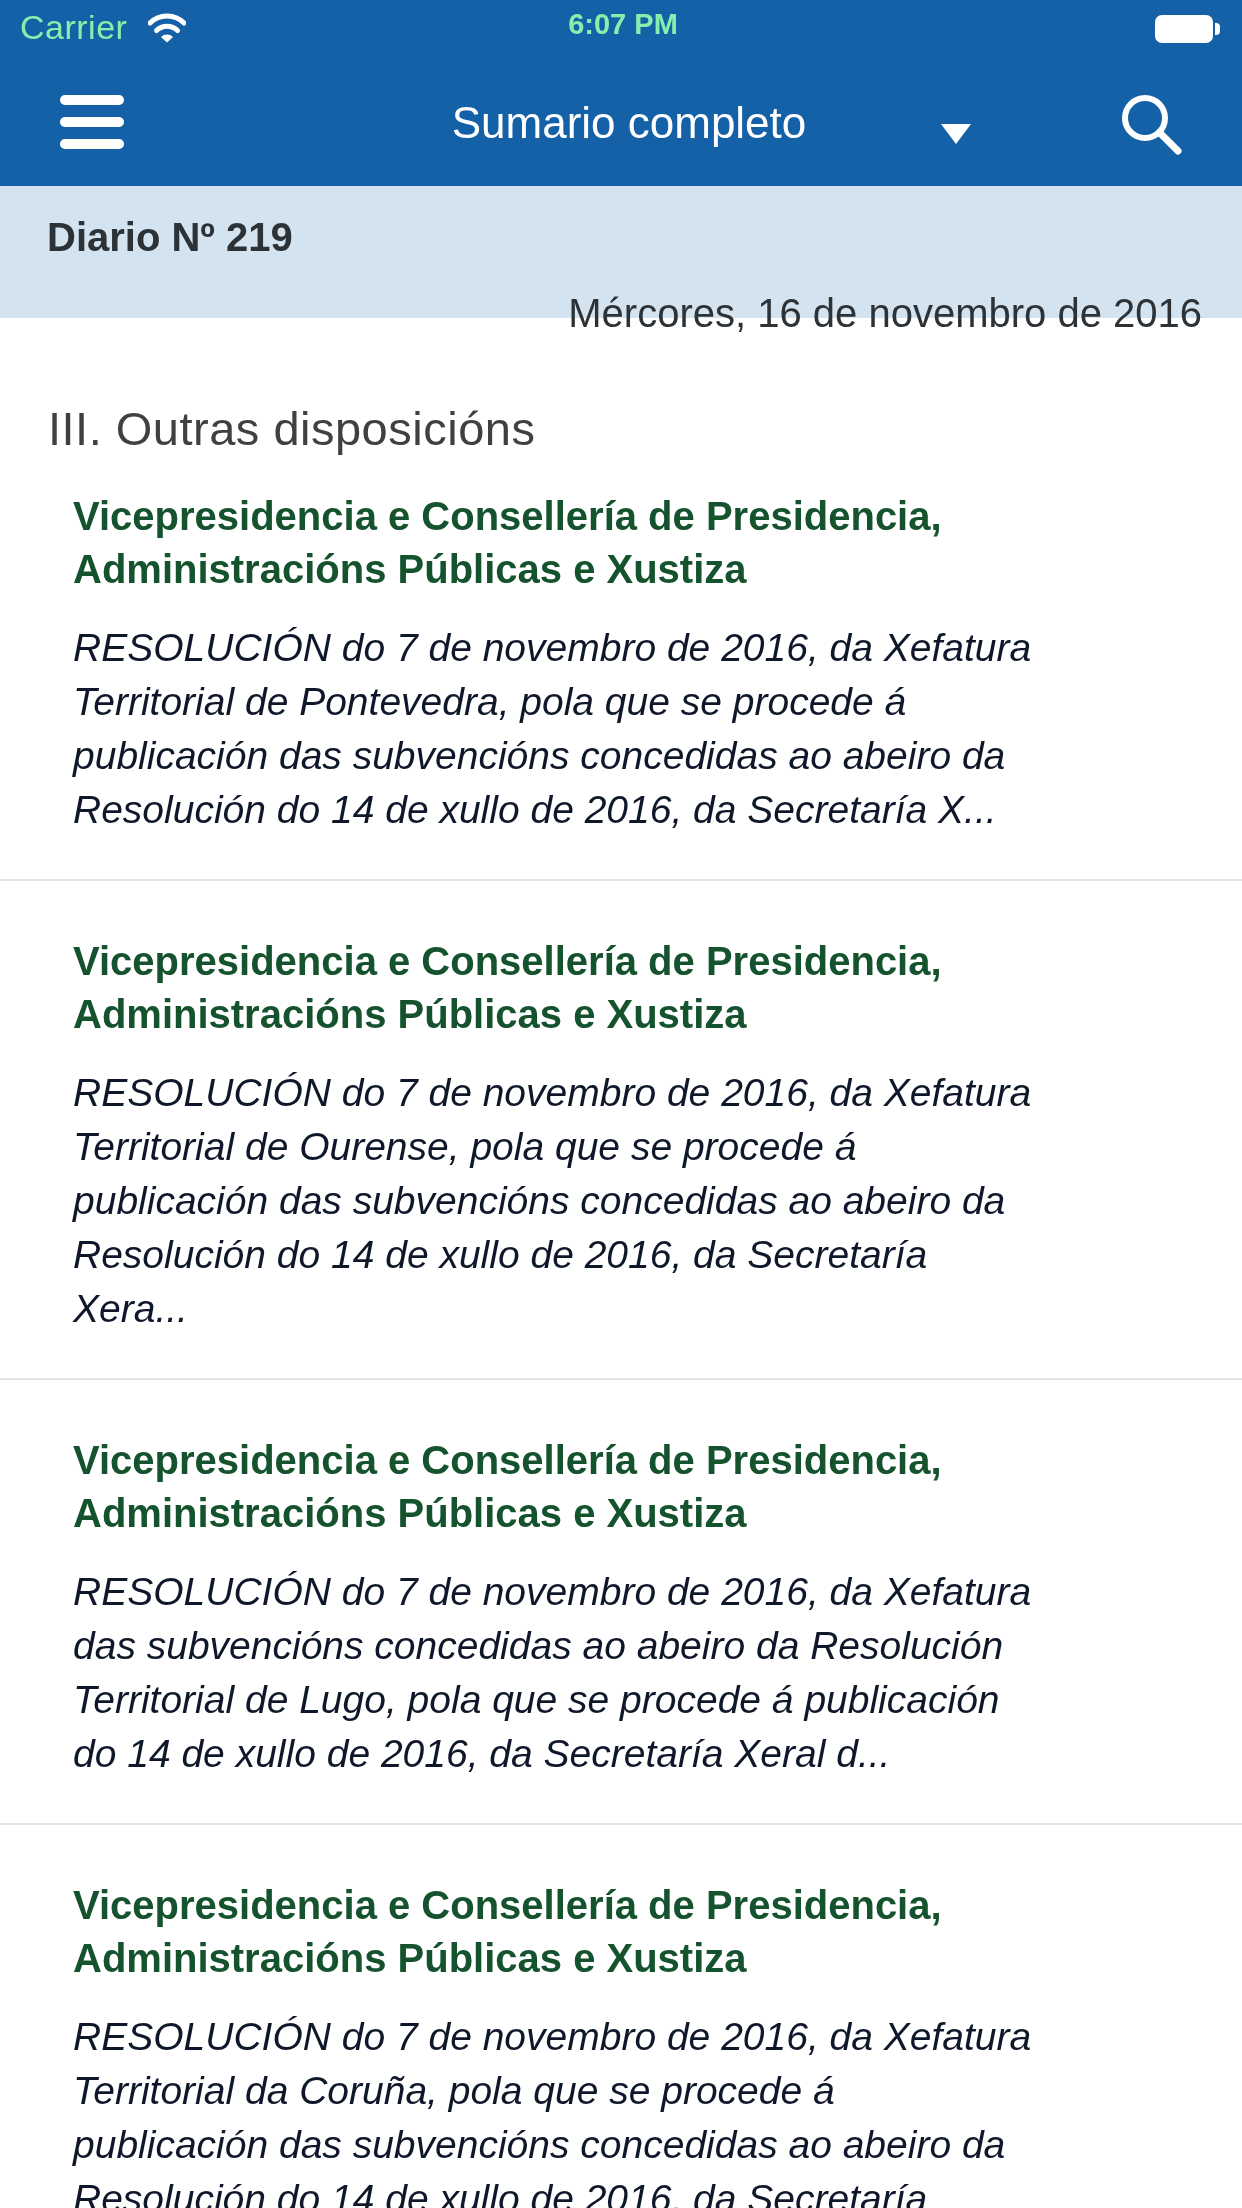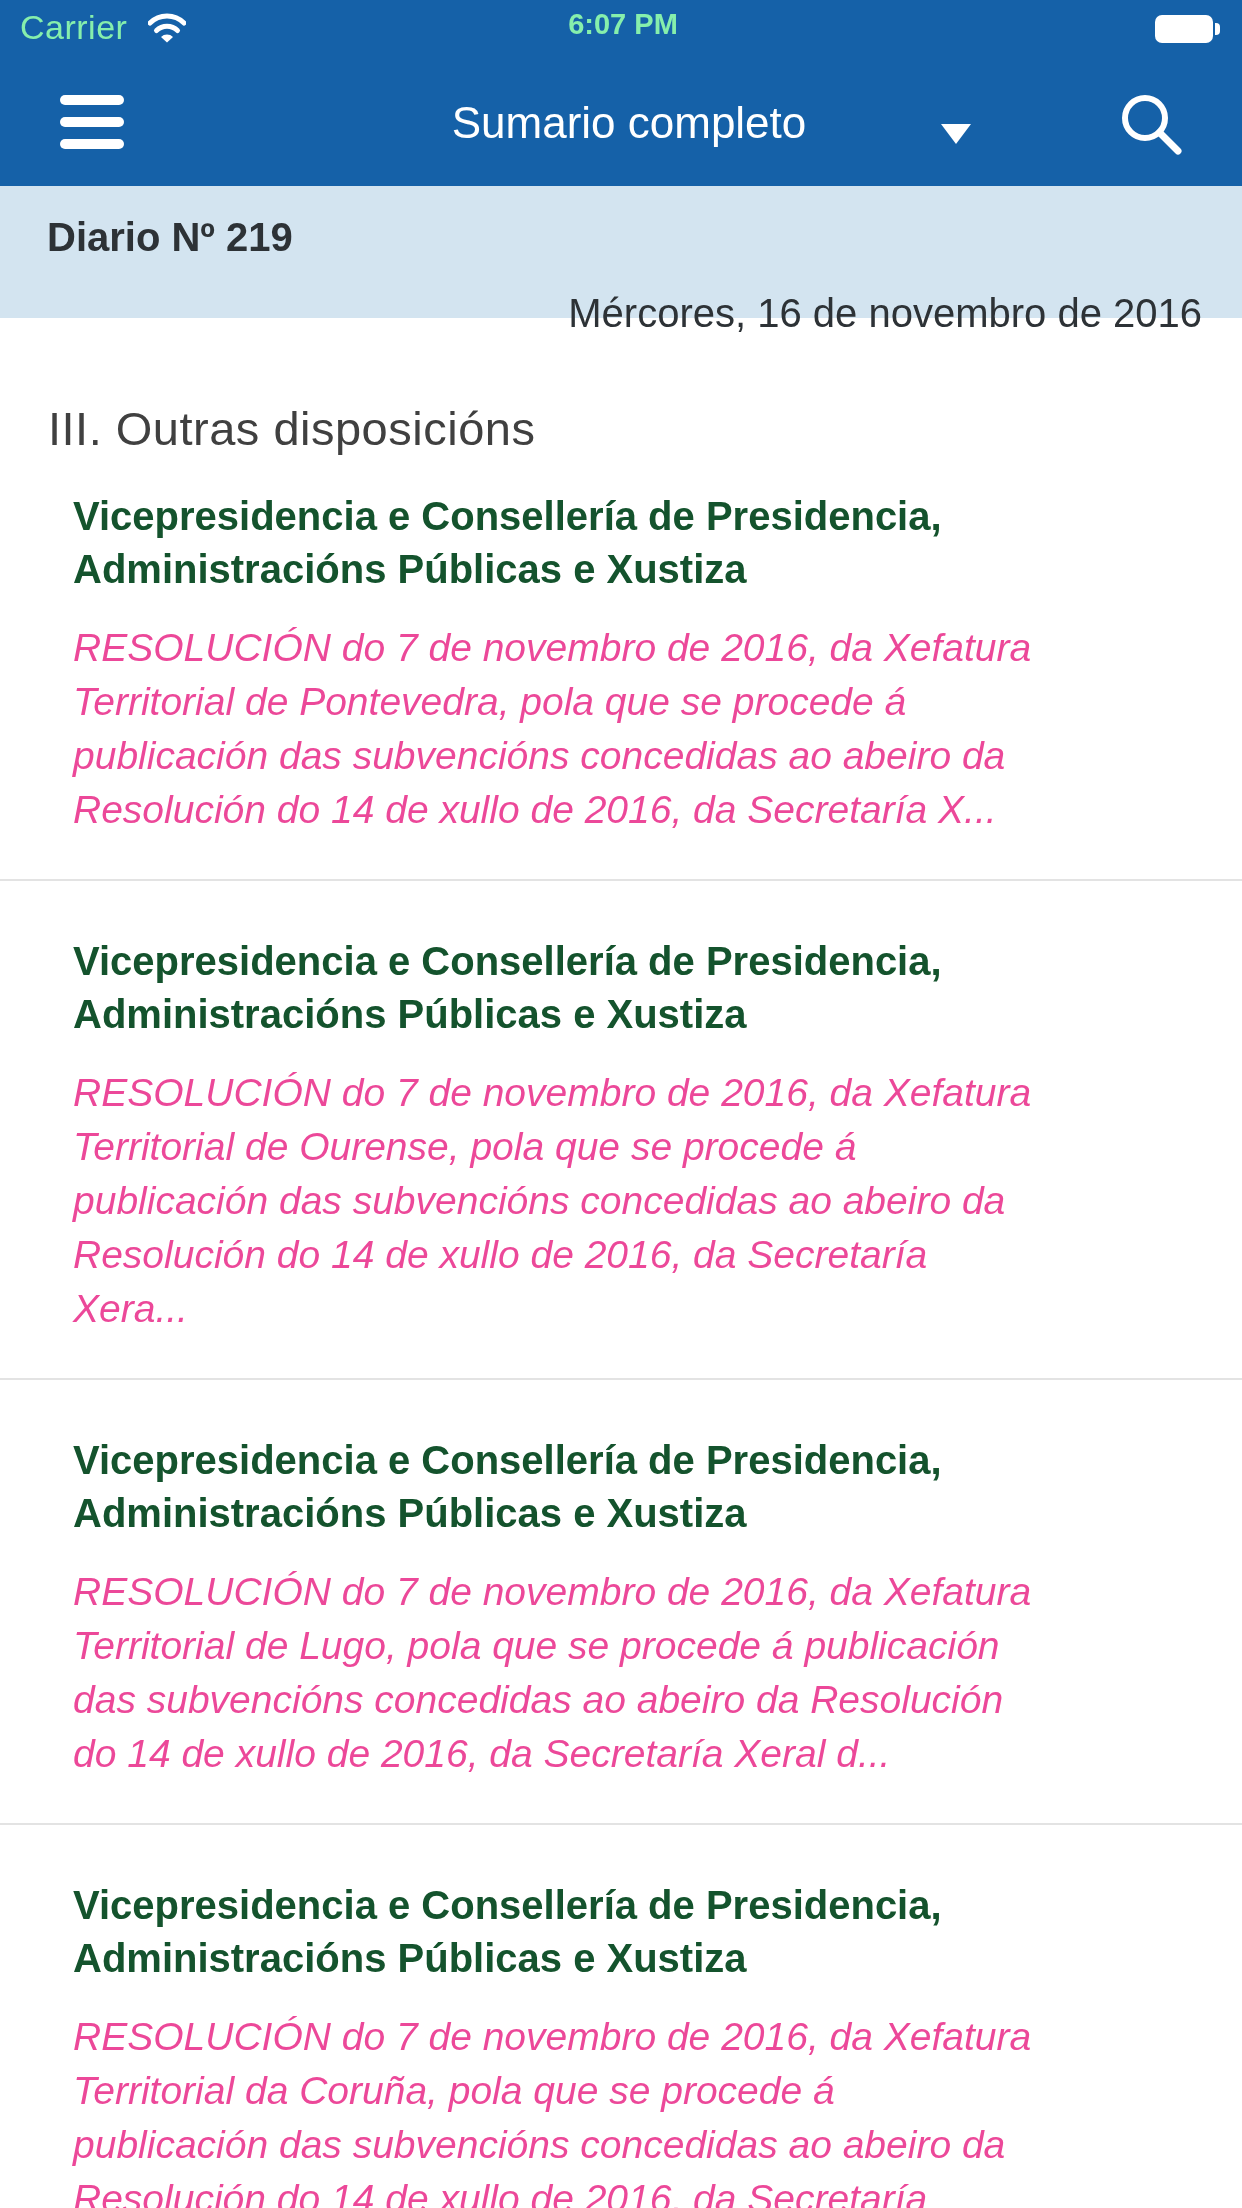--- a/index.html
+++ b/index.html
@@ -59,21 +59,21 @@
   .content { position: absolute; top: 372px; left: 0; width: 1242px; }
   .section-title {
     margin: 26px 40px 30px 48px;
     font-size: 47px; font-weight: 300; line-height: 62px;
     color: #404040; letter-spacing: 0.5px;
   }
   .item { padding: 54px 40px 42px 73px; cursor: pointer; }
   .item:first-child { padding-top: 0; }
   .item + .item { border-top: 2px solid #e3e3e3; }
   .item-org { font-size: 40px; font-weight: 700; line-height: 53px; color: #14532d; }
-  .item-summary { margin-top: 25px; font-size: 39px; font-style: italic; line-height: 54px; color: #ec4899; }
+  .item-summary { margin-top: 25px; font-size: 39px; font-style: italic; line-height: 54px; color: #0f172a; }
 </style>
 </head>
 <body>
 
 <div class="status-bar">
   <span class="carrier">Carrier</span>
   <span class="wifi">
     <svg width="38" height="30" viewBox="0 0 38 30">
       <path d="M2 10 A 24 24 0 0 1 36 10" fill="none" stroke="#ffffff" stroke-width="5" stroke-linecap="round"></path>
       <path d="M8.5 17.5 A 15 15 0 0 1 29.5 17.5" fill="none" stroke="#ffffff" stroke-width="5" stroke-linecap="round"></path>
@@ -137,22 +137,22 @@
         </div>
   </div>
 
   <div class="item">
     <div class="item-org">
           <div>Vicepresidencia e Consellería de Presidencia,</div>
           <div>Administracións Públicas e Xustiza</div>
         </div>
     <div class="item-summary">
           <div>RESOLUCIÓN do 7 de novembro de 2016, da Xefatura</div>
+          <div>das subvencións concedidas ao abeiro da Resolución</div>
           <div>Territorial de Lugo, pola que se procede á publicación</div>
-          <div>das subvencións concedidas ao abeiro da Resolución</div>
           <div>do 14 de xullo de 2016, da Secretaría Xeral d...</div>
         </div>
   </div>
 
   <div class="item">
     <div class="item-org">
           <div>Vicepresidencia e Consellería de Presidencia,</div>
           <div>Administracións Públicas e Xustiza</div>
         </div>
     <div class="item-summary">

